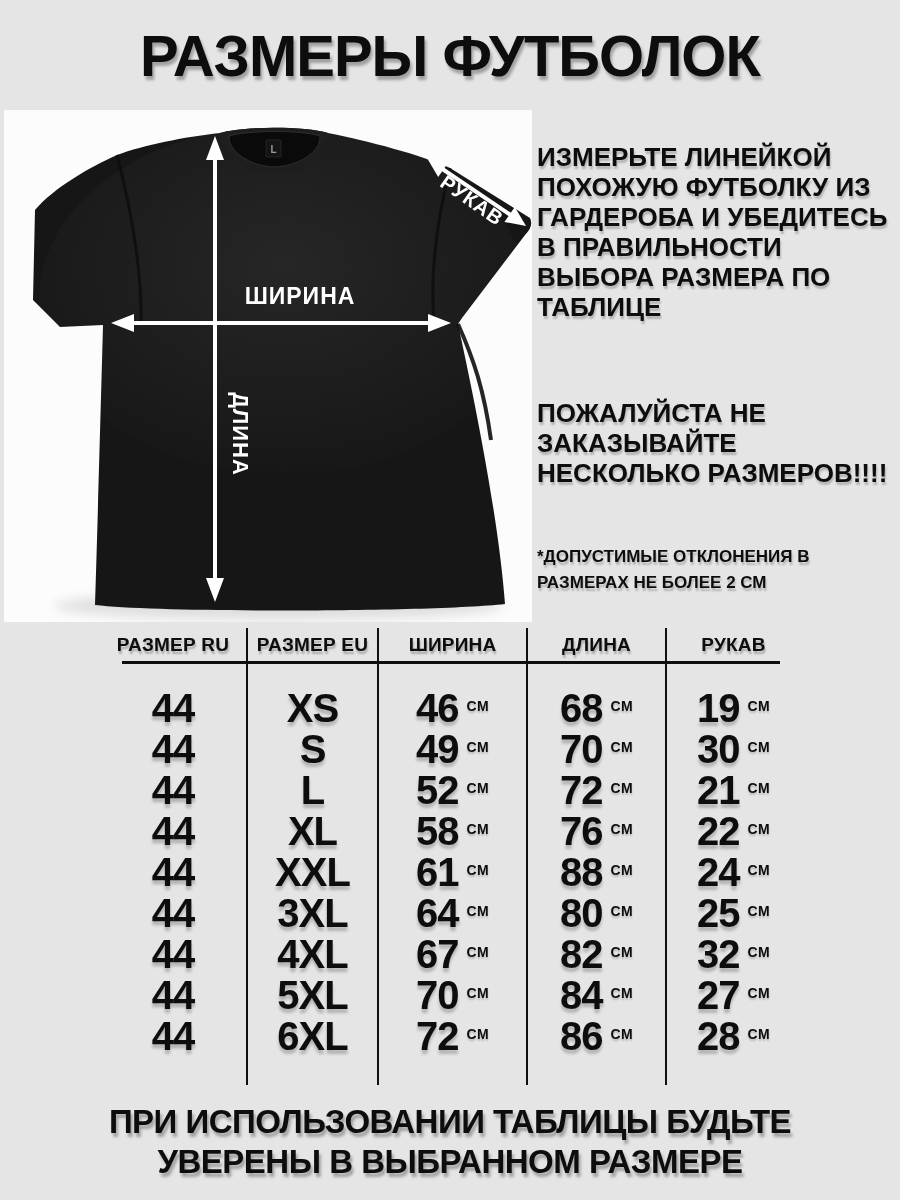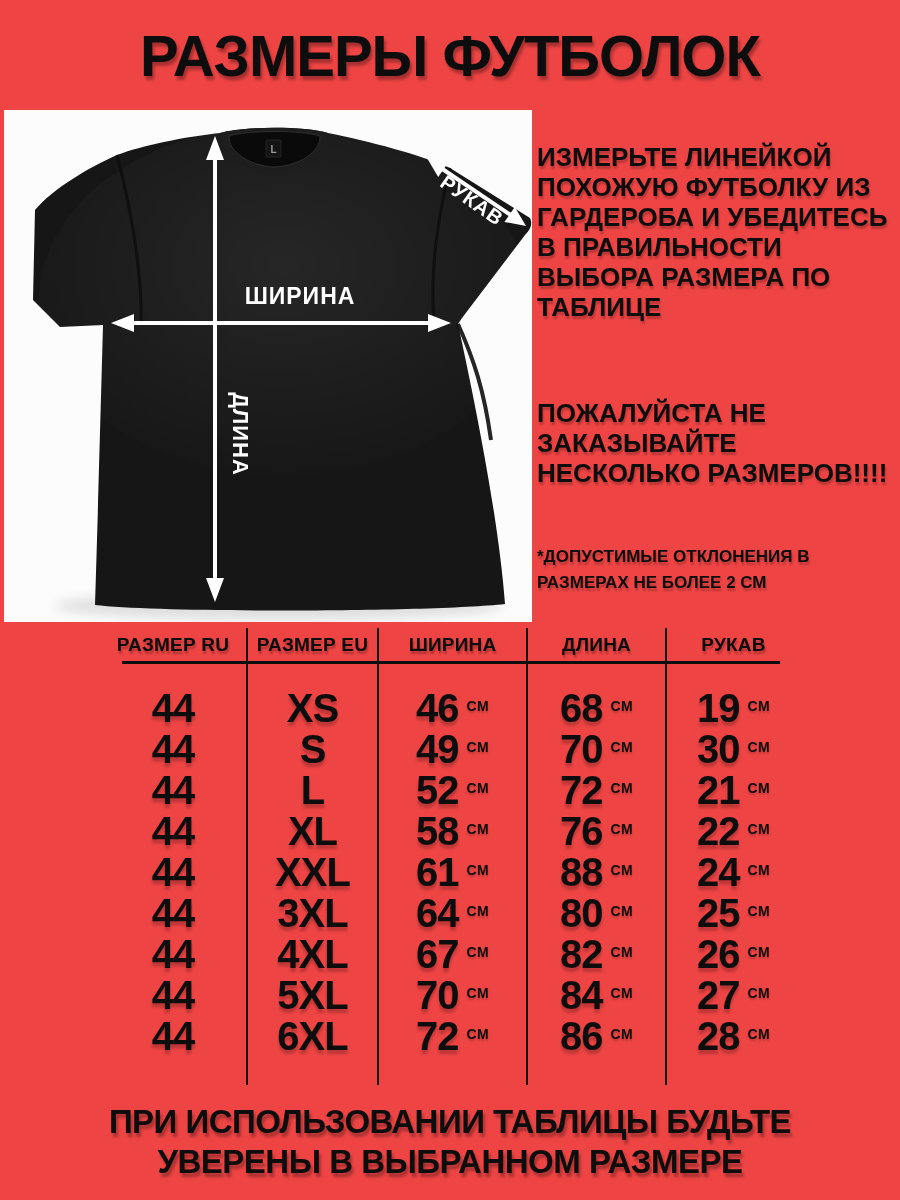--- a/index.html
+++ b/index.html
@@ -1,18 +1,18 @@
 <!DOCTYPE html>
 <html><head>
 <meta charset="utf-8">
 <style>
   html,body { margin:0; padding:0; background:#ffffff; }
   .page {
     position:relative; width:900px; height:1200px; margin:0 auto;
-    background:#ef4444; color:#0d0d0d; overflow:hidden;
+    background:#e5e5e5; color:#0d0d0d; overflow:hidden;
     font-family:"Liberation Sans", sans-serif; font-weight:bold;
   }
   
   .title {
     position:absolute; top:22px; left:0; width:100%;
     text-align:center; font-size:58px; letter-spacing:-1px;
     text-shadow:2px 4px 3px rgba(0,0,0,.30);
     white-space:nowrap;
   }
   
@@ -300,21 +300,21 @@
         </div>
         <div class="td">
           <span class="num">24</span>
           <span class="unit">СМ</span>
         </div>
         <div class="td">
           <span class="num">25</span>
           <span class="unit">СМ</span>
         </div>
         <div class="td">
-          <span class="num">26</span>
+          <span class="num">32</span>
           <span class="unit">СМ</span>
         </div>
         <div class="td">
           <span class="num">27</span>
           <span class="unit">СМ</span>
         </div>
         <div class="td">
           <span class="num">28</span>
           <span class="unit">СМ</span>
         </div>

